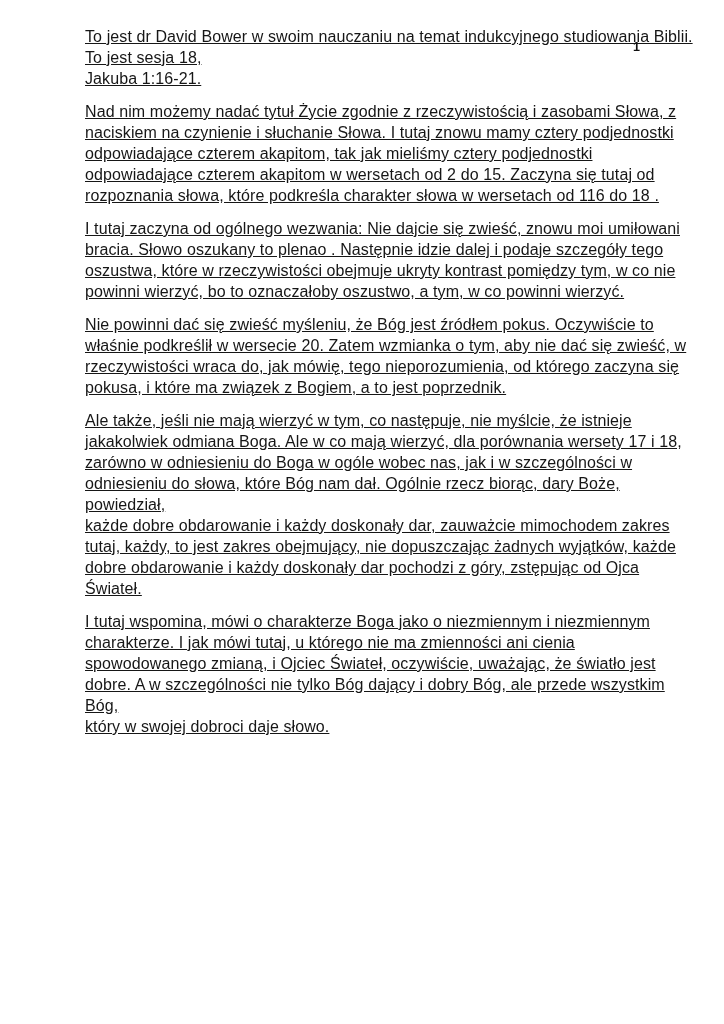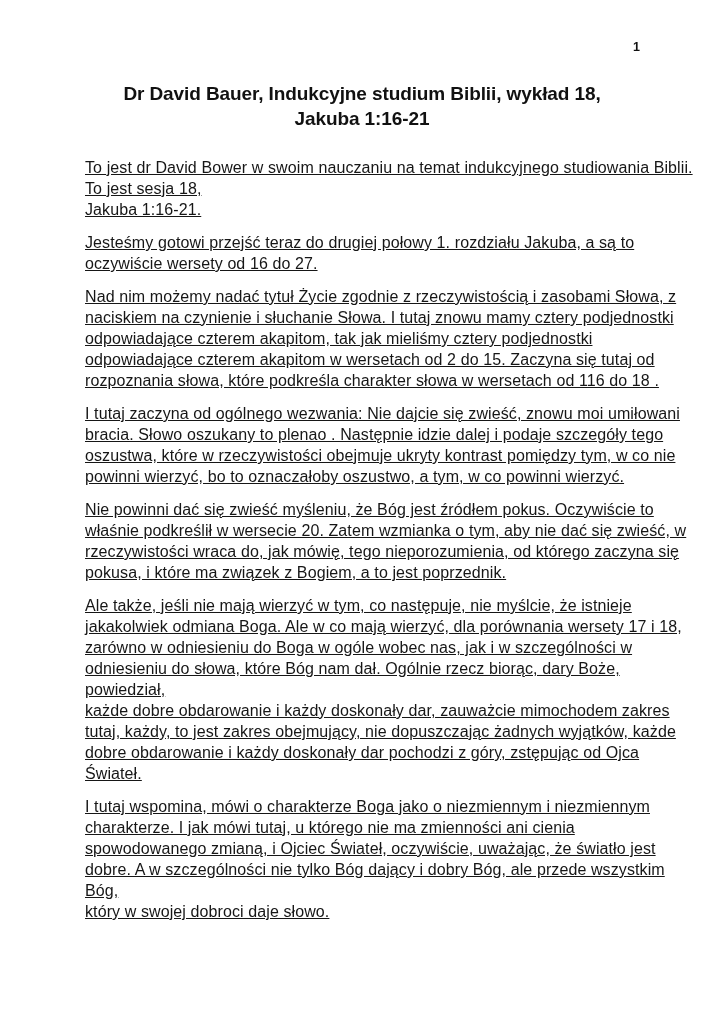--- a/index.html
+++ b/index.html
@@ -56,30 +56,26 @@
   }
 </style>
 </head>
 <body>
 
 <div class="page">
 
   <div class="page-number">1</div>
 
   <header>
-    <h1 class="doc-title">Dr David Bauer, Indukcyjne studium Biblii, wykład 18,
-Jakuba 1:16-21</h1>
   </header>
 
   <main class="doc-body">
     <p>To jest dr David Bower w swoim nauczaniu na temat indukcyjnego studiowania Biblii.
 To jest sesja 18,
 Jakuba 1:16-21.</p>
-    <p>Jesteśmy gotowi przejść teraz do drugiej połowy 1. rozdziału Jakuba, a są to
-oczywiście wersety od 16 do 27.</p>
     <p>Nad nim możemy nadać tytuł Życie zgodnie z rzeczywistością i zasobami Słowa, z
 naciskiem na czynienie i słuchanie Słowa. I tutaj znowu mamy cztery podjednostki
 odpowiadające czterem akapitom, tak jak mieliśmy cztery podjednostki
 odpowiadające czterem akapitom w wersetach od 2 do 15. Zaczyna się tutaj od
 rozpoznania słowa, które podkreśla charakter słowa w wersetach od 116 do 18 .</p>
     <p>I tutaj zaczyna od ogólnego wezwania: Nie dajcie się zwieść, znowu moi umiłowani
 bracia. Słowo oszukany to plenao . Następnie idzie dalej i podaje szczegóły tego
 oszustwa, które w rzeczywistości obejmuje ukryty kontrast pomiędzy tym, w co nie
 powinni wierzyć, bo to oznaczałoby oszustwo, a tym, w co powinni wierzyć.</p>
     <p>Nie powinni dać się zwieść myśleniu, że Bóg jest źródłem pokus. Oczywiście to

